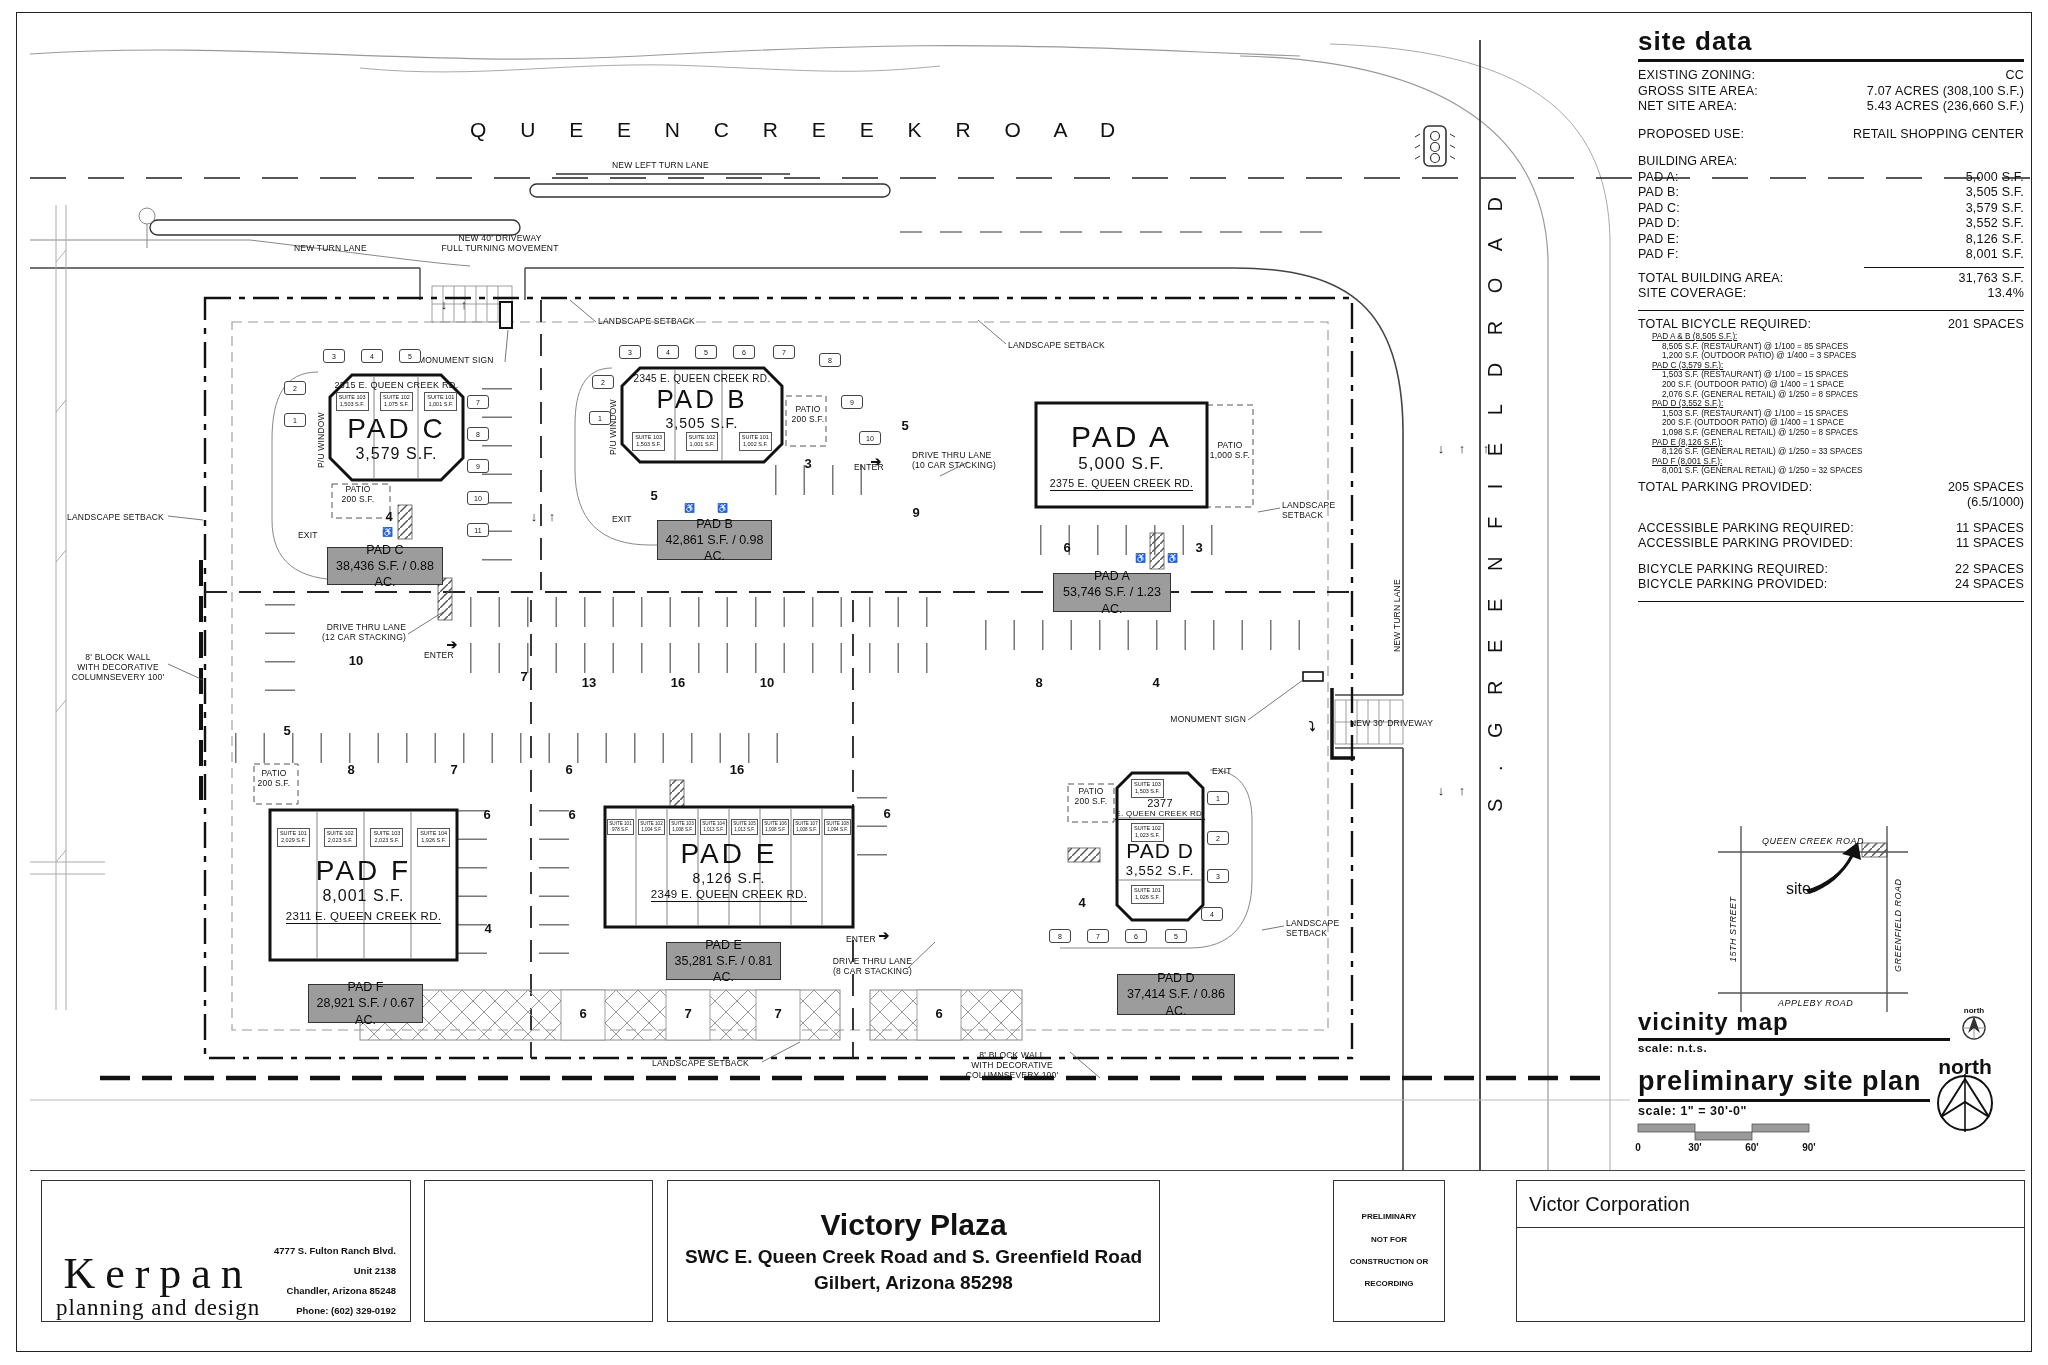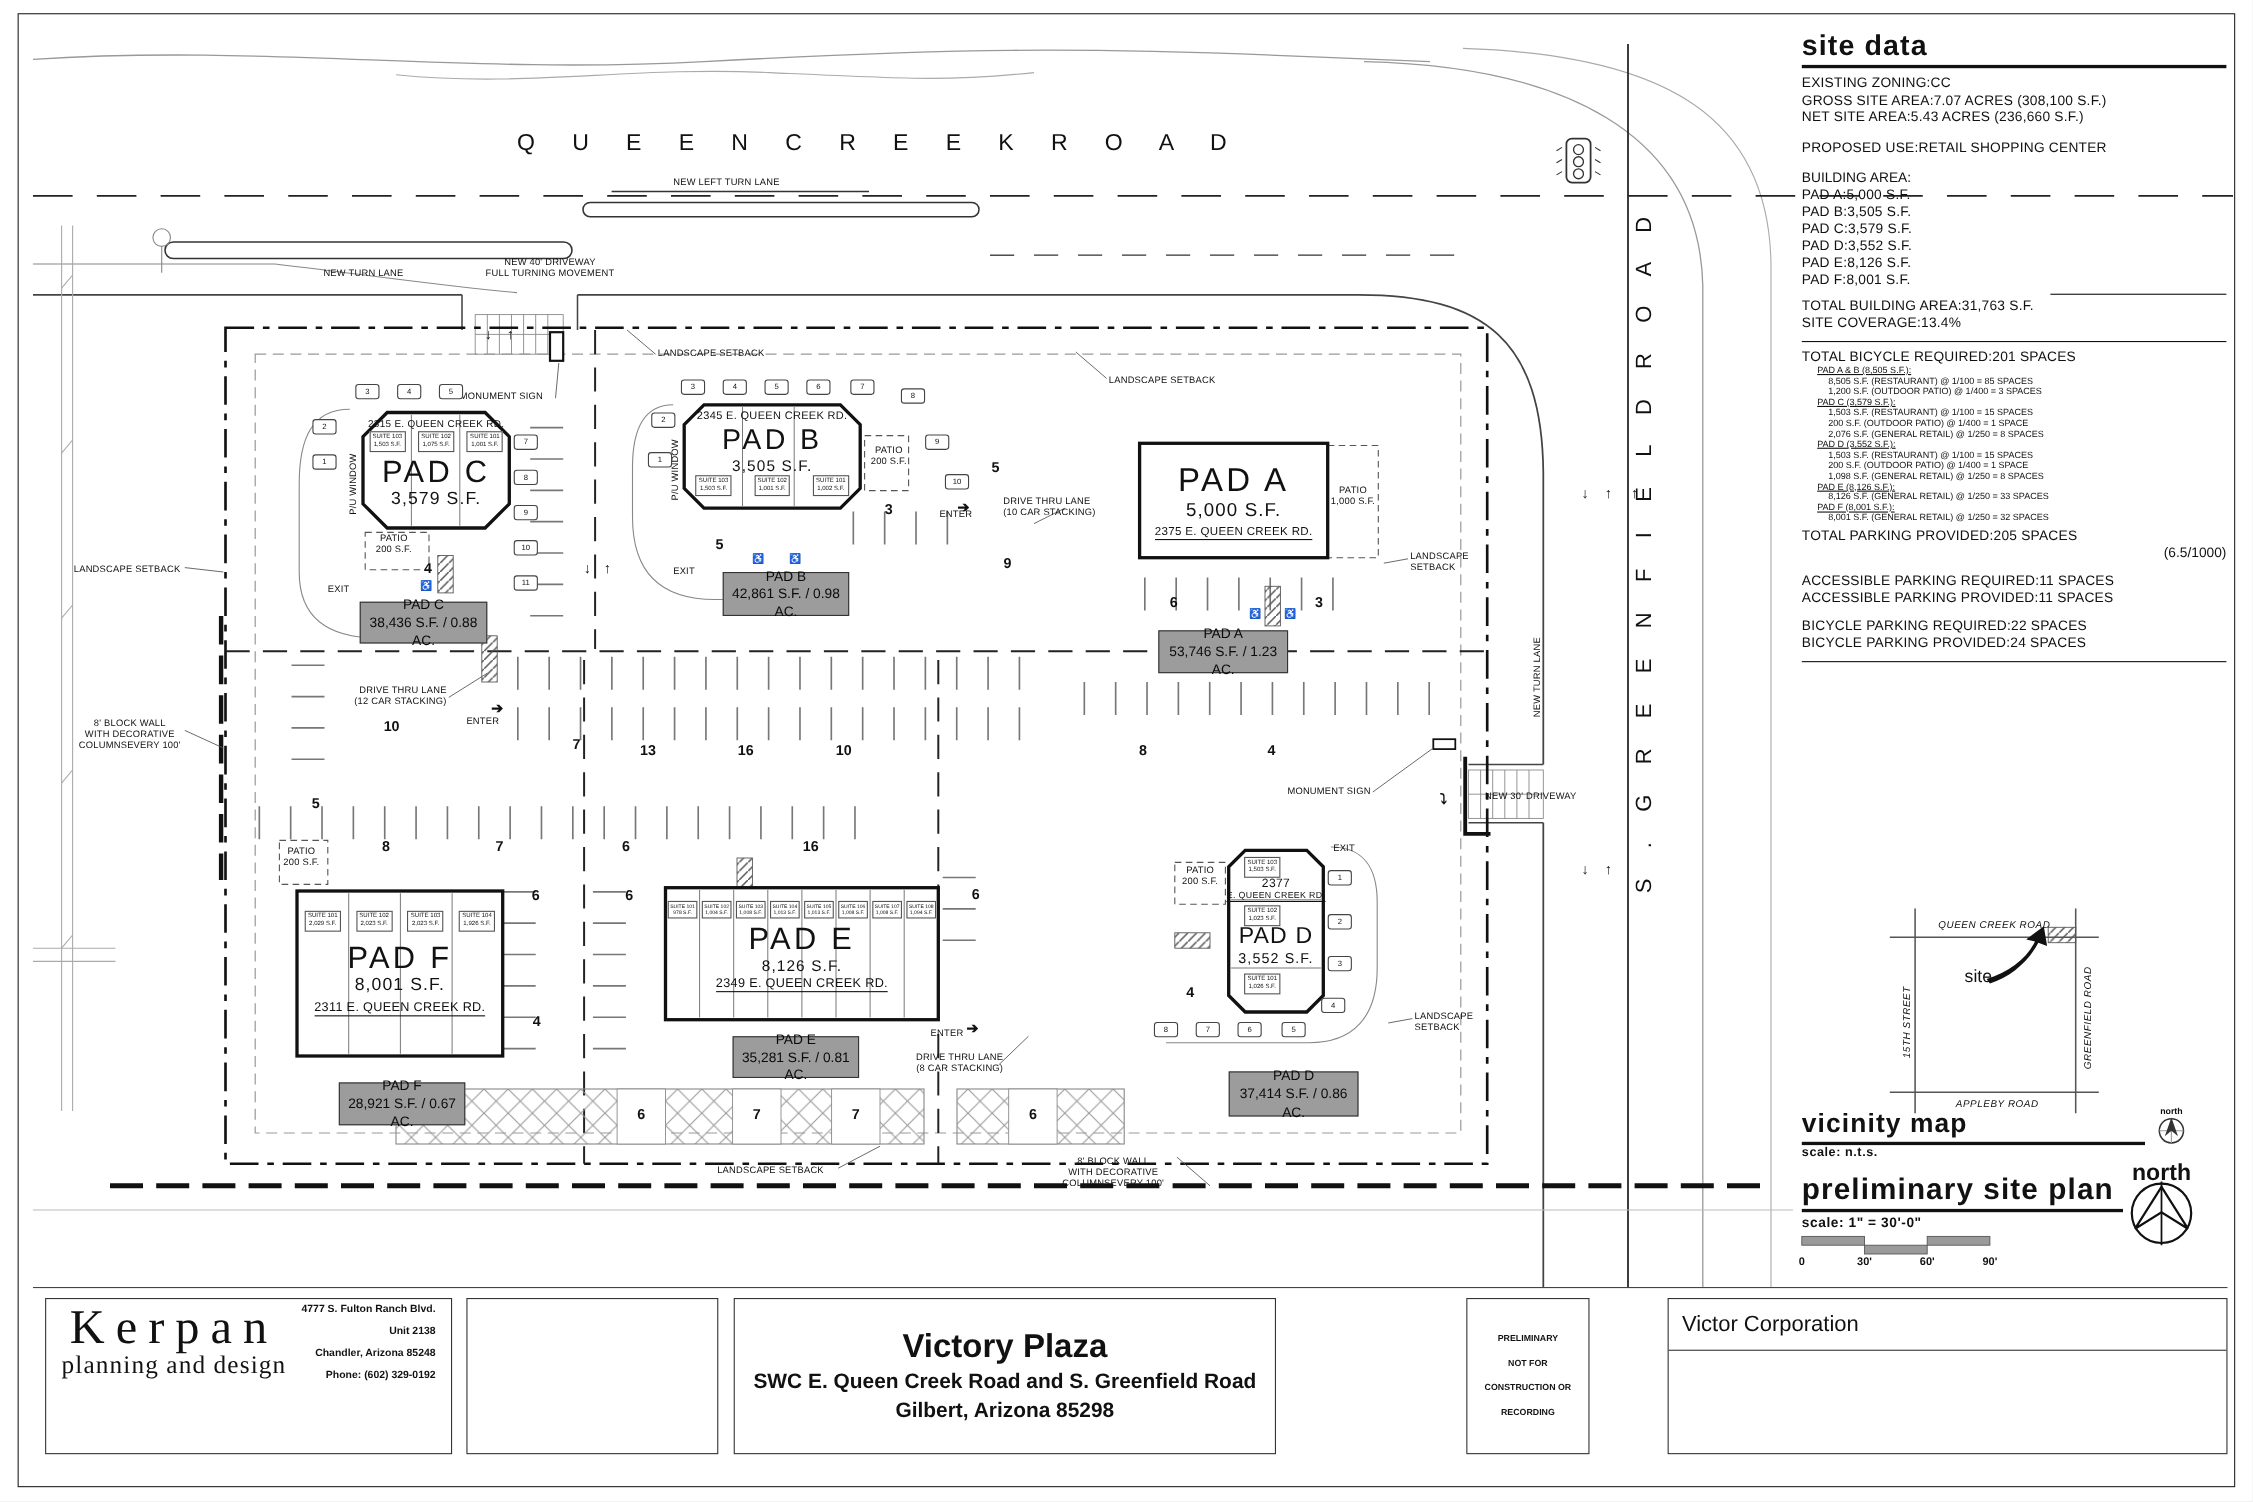--- a/index.html
+++ b/index.html
@@ -23,39 +23,39 @@
   .suites{display:flex;width:100%;justify-content:space-around;align-items:flex-start}
   .suite{border:1px solid #555;background:#fff;padding:1px 2px;text-align:center;font-size:5.5px;line-height:1.35;white-space:nowrap}
   .suite-solo{position:absolute;border:1px solid #555;background:#fff;padding:1px 2px;text-align:center;font-size:5.5px;line-height:1.35;white-space:nowrap}
   .areabox{position:absolute;background:#9c9c9c;border:1.5px solid #333;display:flex;flex-direction:column;align-items:center;justify-content:center;font-size:12.5px;line-height:1.3;color:#0b0b0b;text-align:center}
   .road-top{position:absolute;left:470px;top:118px;width:600px;text-align:center;font-size:21px;letter-spacing:14px;white-space:nowrap}
   .road-right{position:absolute;left:1484px;top:812px;font-size:20px;letter-spacing:11px;white-space:nowrap;transform:rotate(-90deg);transform-origin:0 0}
   .wheel{position:absolute;font-size:9px;color:#333;transform:translate(-50%,-50%)}
   
   .panel{position:absolute;left:1638px;top:26px;width:386px}
   .p-title{font-weight:bold;font-size:26px;letter-spacing:1px;border-bottom:3.5px solid #111;padding-bottom:2px;margin-bottom:6px}
-  .kv{display:flex;font-size:12.5px;line-height:15.5px;letter-spacing:.2px}
+  .kv{display:flex;justify-content:space-between;font-size:12.5px;line-height:15.5px;letter-spacing:.2px}
   .kv.gap{margin-top:12px}
   .sec-label{font-size:12.5px;line-height:15.5px;margin-top:12px}
   .rule-r{border-top:1.5px solid #111;width:160px;margin:4px 0 3px auto}
   .rule-f{border-top:1.5px solid #111;margin:8px 0 6px 0}
   .pk-group{margin-left:14px;font-size:8.2px;line-height:9.6px}
   .pk-h{font-weight:normal;text-decoration:underline}
   .pk-l{margin-left:10px}
   .ratio{text-align:right;font-size:12.5px;line-height:15.5px}
   .map-label{position:absolute;font-size:9px;letter-spacing:.5px;font-style:italic;white-space:nowrap}
   .h2{position:absolute;font-weight:bold;letter-spacing:1px;border-bottom:3.5px solid #111;padding-bottom:2px;white-space:nowrap}
   .scale-note{position:absolute;font-weight:bold;font-size:12.5px;letter-spacing:.5px;white-space:nowrap}
   .tick{position:absolute;font-weight:bold;font-size:10px;transform:translate(-50%,0)}
   .northlab{position:absolute;font-weight:bold;transform:translate(-50%,0);white-space:nowrap}
   .sitelab{position:absolute;font-weight:normal;font-size:16px}
   
   .tbline{position:absolute;left:30px;top:1170px;width:1995px;border-top:1px solid #444}
   .tb-box{position:absolute;border:1.5px solid #333;background:#fff;box-sizing:border-box}
-  .k-wrap{display:flex;height:100%;align-items:flex-start;justify-content:space-between;padding:0 14px}
+  .k-wrap{display:flex;height:100%;align-items:flex-end;justify-content:space-between;padding:0 14px}
   .k-logo{text-align:center;font-family:"Liberation Serif",serif}
   .k-name{font-size:44px;letter-spacing:10px}
   .k-sub{font-size:23px;letter-spacing:1px;margin-top:-4px}
   .k-addr{font-size:9.5px;font-weight:bold;text-align:right;line-height:2.1}
   .vp-wrap{display:flex;height:100%;flex-direction:column;align-items:center;justify-content:center;text-align:center}
   .vp-t{font-size:30px;font-weight:bold}
   .vp-s{font-size:19px;font-weight:bold;margin-top:4px}
   .pre-wrap{display:flex;height:100%;flex-direction:column;align-items:center;justify-content:center;text-align:center;font-size:8px;font-weight:bold;line-height:2.8}
   .vic-head{height:46px;display:flex;align-items:center;padding-left:12px;font-size:20px;font-weight:normal;border-bottom:1.5px solid #333}
   .vic-low{display:flex;height:94px}

